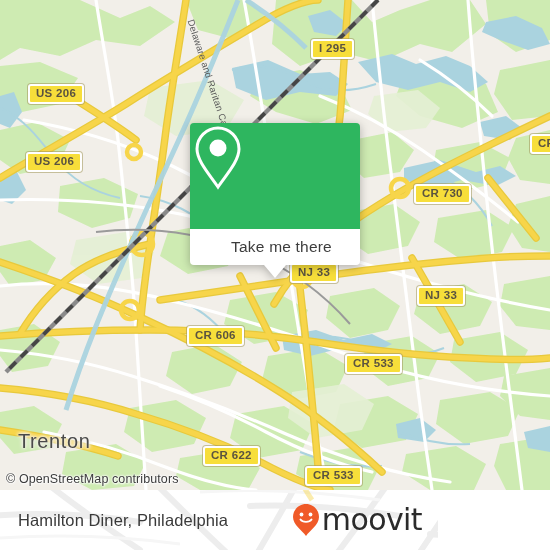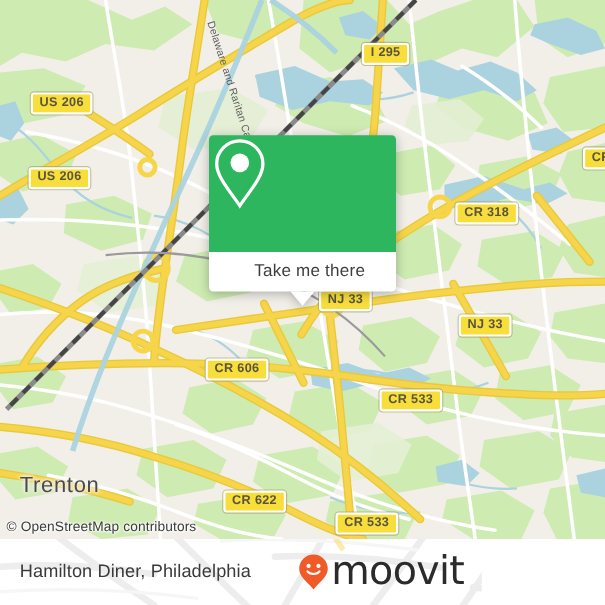--- a/index.html
+++ b/index.html
@@ -77,21 +77,21 @@
   .bottombar .wm{position:absolute;left:0;top:-2px;opacity:1;}
   .place-name{
     position:absolute;left:18px;top:50%;transform:translateY(-50%);
     font-size:16.5px;color:#3a3a3a;letter-spacing:0.1px;white-space:nowrap;z-index:5;
   }
   .brand{
     position:absolute;right:16px;top:50%;transform:translateY(-50%);
     display:flex;align-items:center;gap:1px;z-index:5;
   }
   .brand-word{
-    font-size:36px;color:#2b2b2b;letter-spacing:-0.6px;
+    font-size:30px;color:#2b2b2b;letter-spacing:-0.6px;
     font-family:"DejaVu Sans", sans-serif;font-weight:normal;line-height:30px;
   }
 </style>
 </head>
 <body>
 
 <div id="app">
 
   <div class="map">
 
@@ -266,23 +266,23 @@
         </g>
       </g>
     </svg>
 
     <div class="city-label" style="left:18px;top:385px;">Trenton</div>
 
     <div class="canal-label" style="left:196px;top:18px;transform:rotate(72deg);">Delaware and Raritan Canal</div>
 
     <div class="shield" style="left:28px;top:84px;">US 206</div>
     <div class="shield" style="left:26px;top:152px;">US 206</div>
-    <div class="shield" style="left:329px;top:39px;">I 295</div>
+    <div class="shield" style="left:311px;top:39px;">I 295</div>
     <div class="shield" style="left:530px;top:134px;">CR</div>
-    <div class="shield" style="left:414px;top:184px;">CR 318</div>
+    <div class="shield" style="left:414px;top:184px;">CR 730</div>
     <div class="shield" style="left:290px;top:263px;">NJ 33</div>
     <div class="shield" style="left:417px;top:286px;">NJ 33</div>
     <div class="shield" style="left:187px;top:326px;">CR 606</div>
     <div class="shield" style="left:345px;top:354px;">CR 533</div>
     <div class="shield" style="left:167px;top:446px;margin-left:36px;">CR 622</div>
     <div class="shield" style="left:305px;top:466px;">CR 533</div>
 
     <div class="attrib">© OpenStreetMap contributors</div>
 
     <div class="popup">

